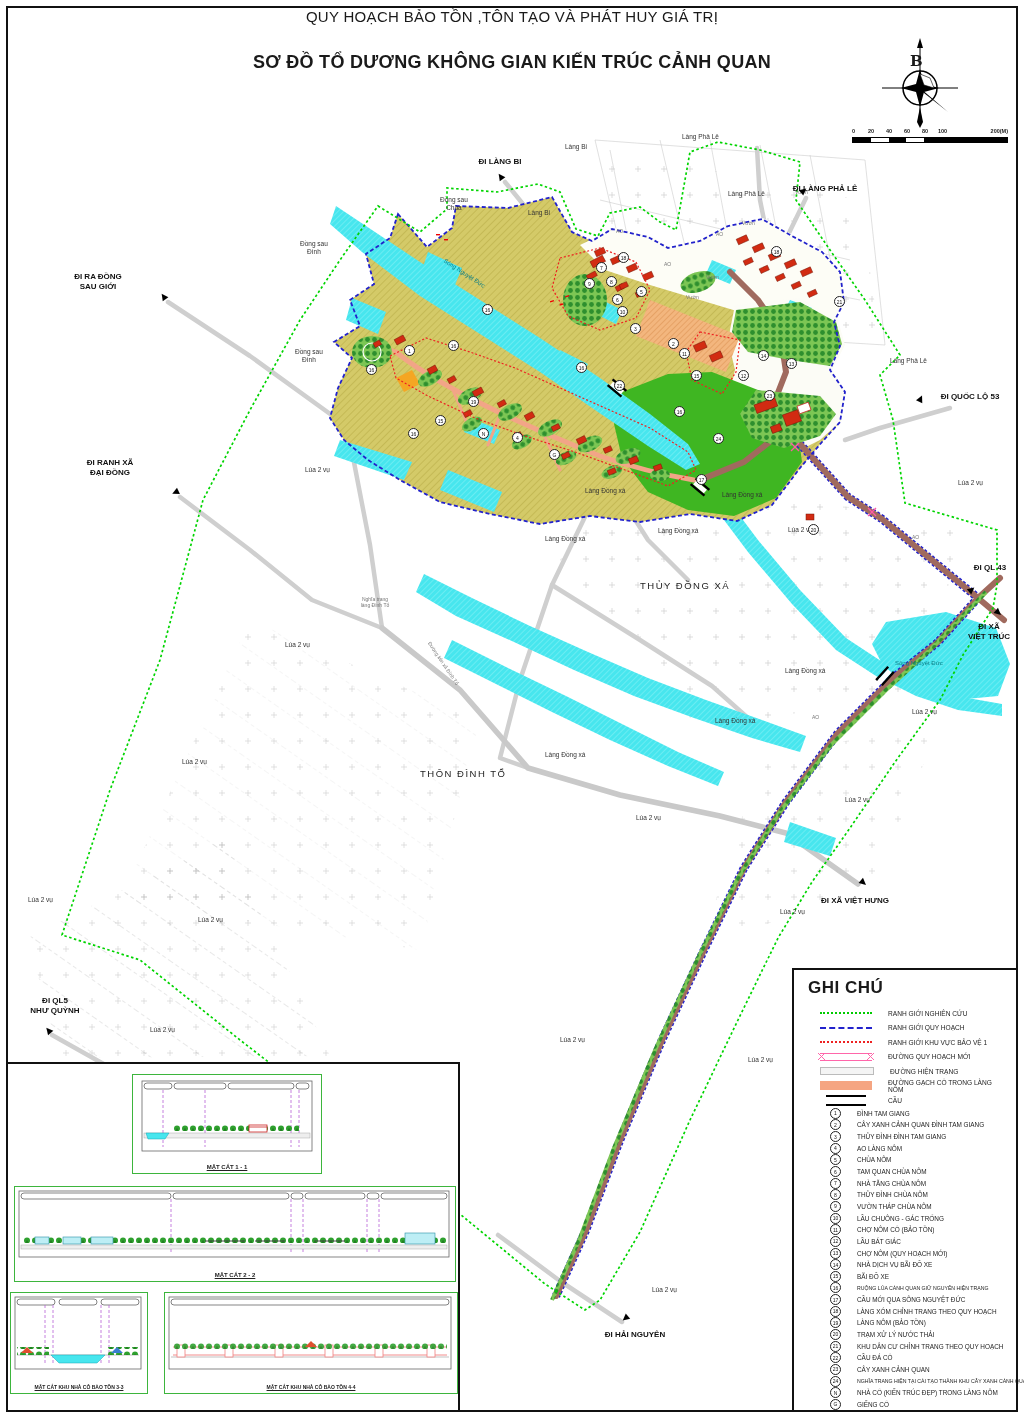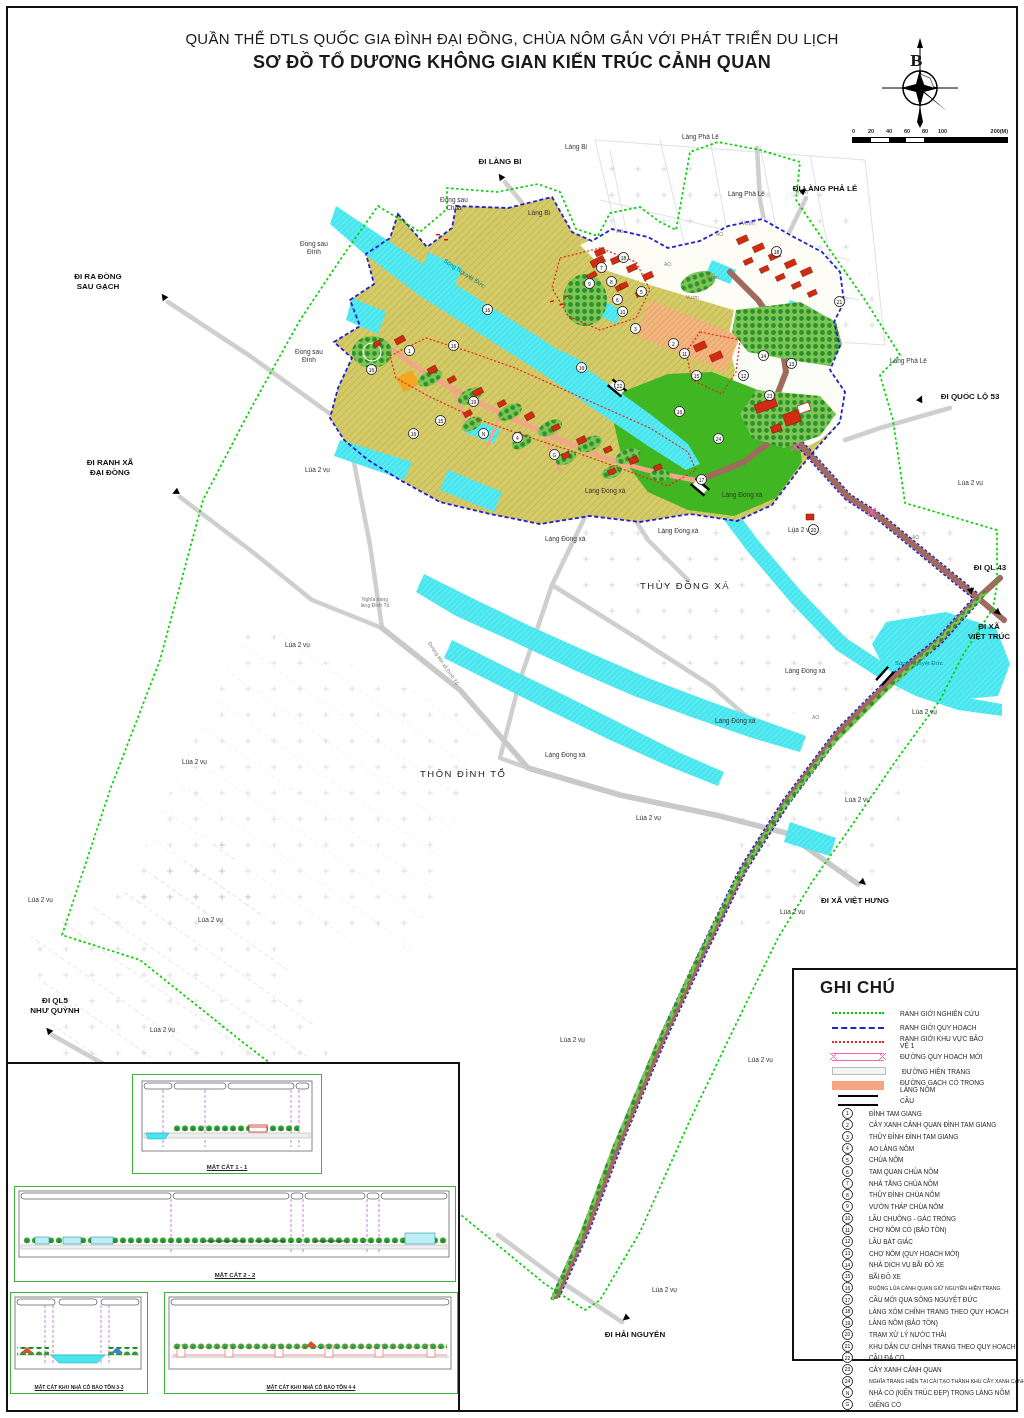--- a/index.html
+++ b/index.html
@@ -15,22 +15,22 @@
   .ml{position:absolute;font-size:6.5px;color:#333;white-space:pre-line;text-align:center;line-height:1.25;z-index:2;}
   .dir{font-size:8px;font-weight:bold;color:#111;}
   .big{font-size:9.5px;letter-spacing:1.5px;color:#222;}
   .tiny{font-size:5px;color:#777;}
   .wat{font-size:6px;color:#0a7d86;}
   .arr{position:absolute;font-size:9px;color:#000;z-index:2;line-height:1;}
   .mk{position:absolute;width:9px;height:9px;border:0.8px solid #222;border-radius:50%;
       background:#fff;display:flex;align-items:center;justify-content:center;
       font-size:5px;z-index:2;color:#111;}
   
-  #legend{position:absolute;left:792px;top:968px;width:226px;height:393px;background:#fff;
-          border:2px solid #111;z-index:4;box-sizing:border-box;padding:6px 24px;}
+  #legend{position:absolute;left:792px;top:968px;width:226px;height:444px;background:#fff;
+          border:2px solid #111;z-index:4;box-sizing:border-box;padding:6px 12px;}
   #legend h2{margin:2px 0 8px 2px;font-size:17px;font-weight:bold;letter-spacing:.5px;}
   .lline{display:flex;align-items:center;height:14.5px;}
   .sym{width:52px;margin-left:14px;margin-right:16px;flex:none;position:relative;}
   .s-research{border-top:2px dotted #00cc00;}
   .s-planning{border-top:2.5px dashed #2222cc;}
   .s-protect{border-top:2px dotted #ee2222;}
   .s-newroad{height:6px;background:#fff;border-top:1.5px solid #ff66aa;border-bottom:1.5px solid #ff66aa;}
   .s-newroad:before,.s-newroad:after{content:"";position:absolute;top:-1px;width:7px;height:7px;
      background:linear-gradient(45deg,transparent 44%,#ff66aa 44%,#ff66aa 56%,transparent 56%),
                 linear-gradient(-45deg,transparent 44%,#ff66aa 44%,#ff66aa 56%,transparent 56%);}
@@ -271,21 +271,21 @@
     <g fill="#e00" transform="rotate(-18 560 300)">
       <rect x="550" y="298" width="4" height="1.4"></rect>
         <rect x="558" y="304" width="4" height="1.4"></rect>
       <rect x="566" y="298" width="4" height="1.4"></rect>
     </g>
     <rect x="436" y="234" width="4" height="1.4" fill="#e00"></rect>
       <rect x="444" y="239" width="4" height="1.4" fill="#e00"></rect>
   </svg>
 
   <div class="frame"></div>
-  <div class="t t2">QUẦN THỂ DTLS QUỐC GIA ĐÌNH ĐẠI ĐỒNG, CHÙA NÔM GẮN VỚI PHÁT TRIỂN DU LỊCH</div>
+  <div class="t t1">QUY HOẠCH BẢO TỒN ,TÔN TẠO VÀ PHÁT HUY GIÁ TRỊ</div>
   <div class="t t3">SƠ ĐỒ TỔ DƯƠNG KHÔNG GIAN KIẾN TRÚC CẢNH QUAN</div>
 
   <svg id="compass" width="84" height="96" viewBox="0 0 84 96">
     <line x1="42" y1="6" x2="42" y2="90" stroke="#000" stroke-width="1"></line>
     <polygon points="42,2 39,12 45,12" fill="#000"></polygon>
     <line x1="4" y1="52" x2="80" y2="52" stroke="#000" stroke-width="1"></line>
     <circle cx="42" cy="52" r="17" fill="none" stroke="#000" stroke-width="1.5"></circle>
     <polygon points="42,33 46,48 61,52 46,56 42,71 38,56 23,52 38,48" fill="#000"></polygon>
     <polygon points="42,38 52,42 56,52 46,49" fill="#fff" stroke="#000" stroke-width="0.6"></polygon>
     <polygon points="42,52 70,76 46,57" fill="#000"></polygon>
@@ -309,21 +309,21 @@
       <i style="width:18px;background:#000"></i>
         <i style="width:18px;background:#fff"></i>
       <i style="width:18px;background:#000"></i>
         <i style="width:66px;background:#000"></i>
     </div>
   </div>
 
   <div class="ml dir" style="left:455px;top:157px;width:90px">ĐI LÀNG BI</div>
   <div class="ml dir" style="left:770px;top:184px;width:110px">ĐI LÀNG PHẢ LÊ</div>
   <div class="ml dir" style="left:48px;top:272px;width:100px">ĐI RA ĐỒNG
-SAU GẠCH</div>
+SAU GIỚI</div>
   <div class="ml dir" style="left:60px;top:458px;width:100px">ĐI RANH XÃ
 ĐẠI ĐỒNG</div>
   <div class="ml dir" style="left:925px;top:392px;width:90px">ĐI QUỐC LỘ 53</div>
   <div class="ml dir" style="left:962px;top:563px;width:56px">ĐI QL 43</div>
   <div class="ml dir" style="left:958px;top:622px;width:62px">ĐI XÃ
 VIỆT TRÚC</div>
   <div class="ml dir" style="left:800px;top:896px;width:110px">ĐI XÃ VIỆT HƯNG</div>
   <div class="ml dir" style="left:10px;top:996px;width:90px">ĐI QL5
 NHƯ QUỲNH</div>
   <div class="ml dir" style="left:585px;top:1330px;width:100px">ĐI HẢI NGUYÊN</div>

